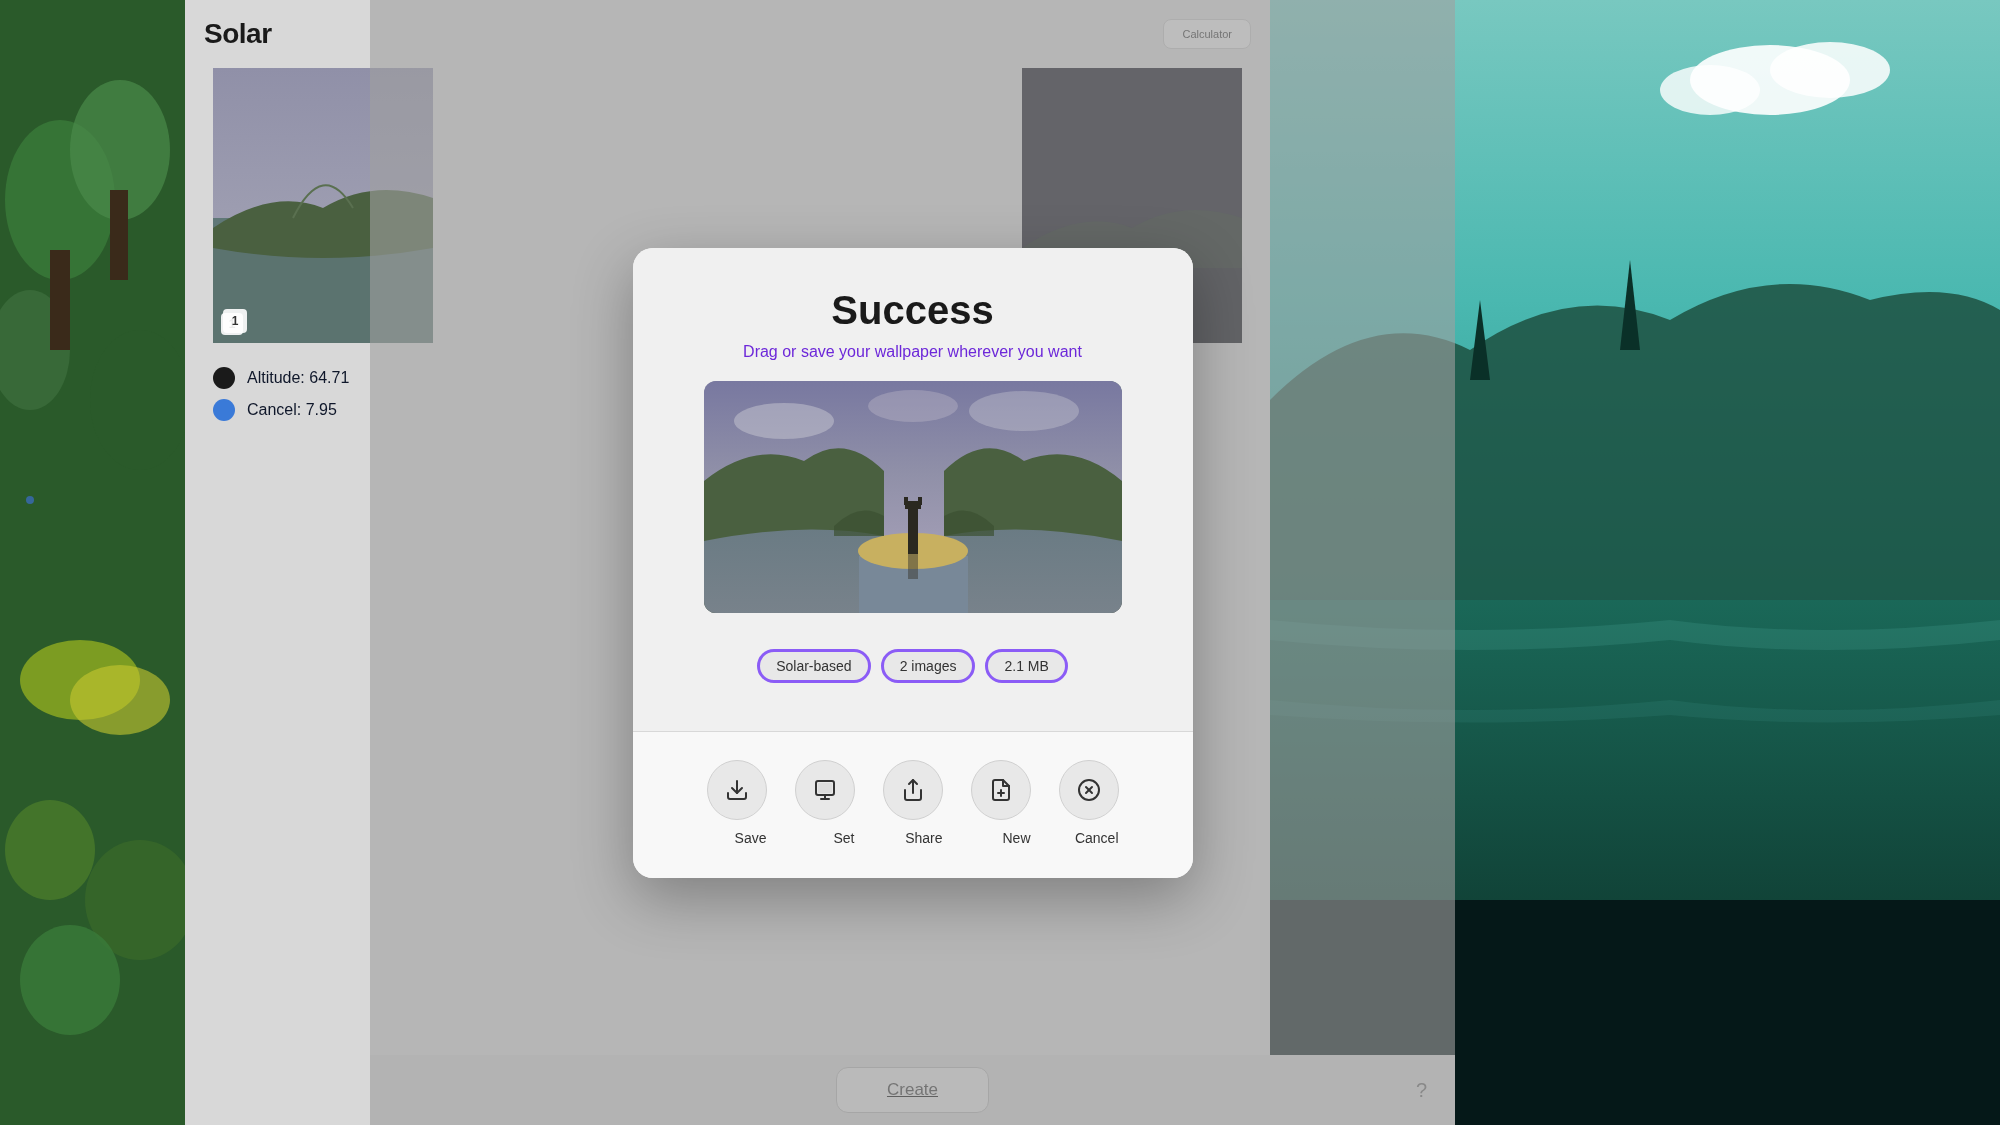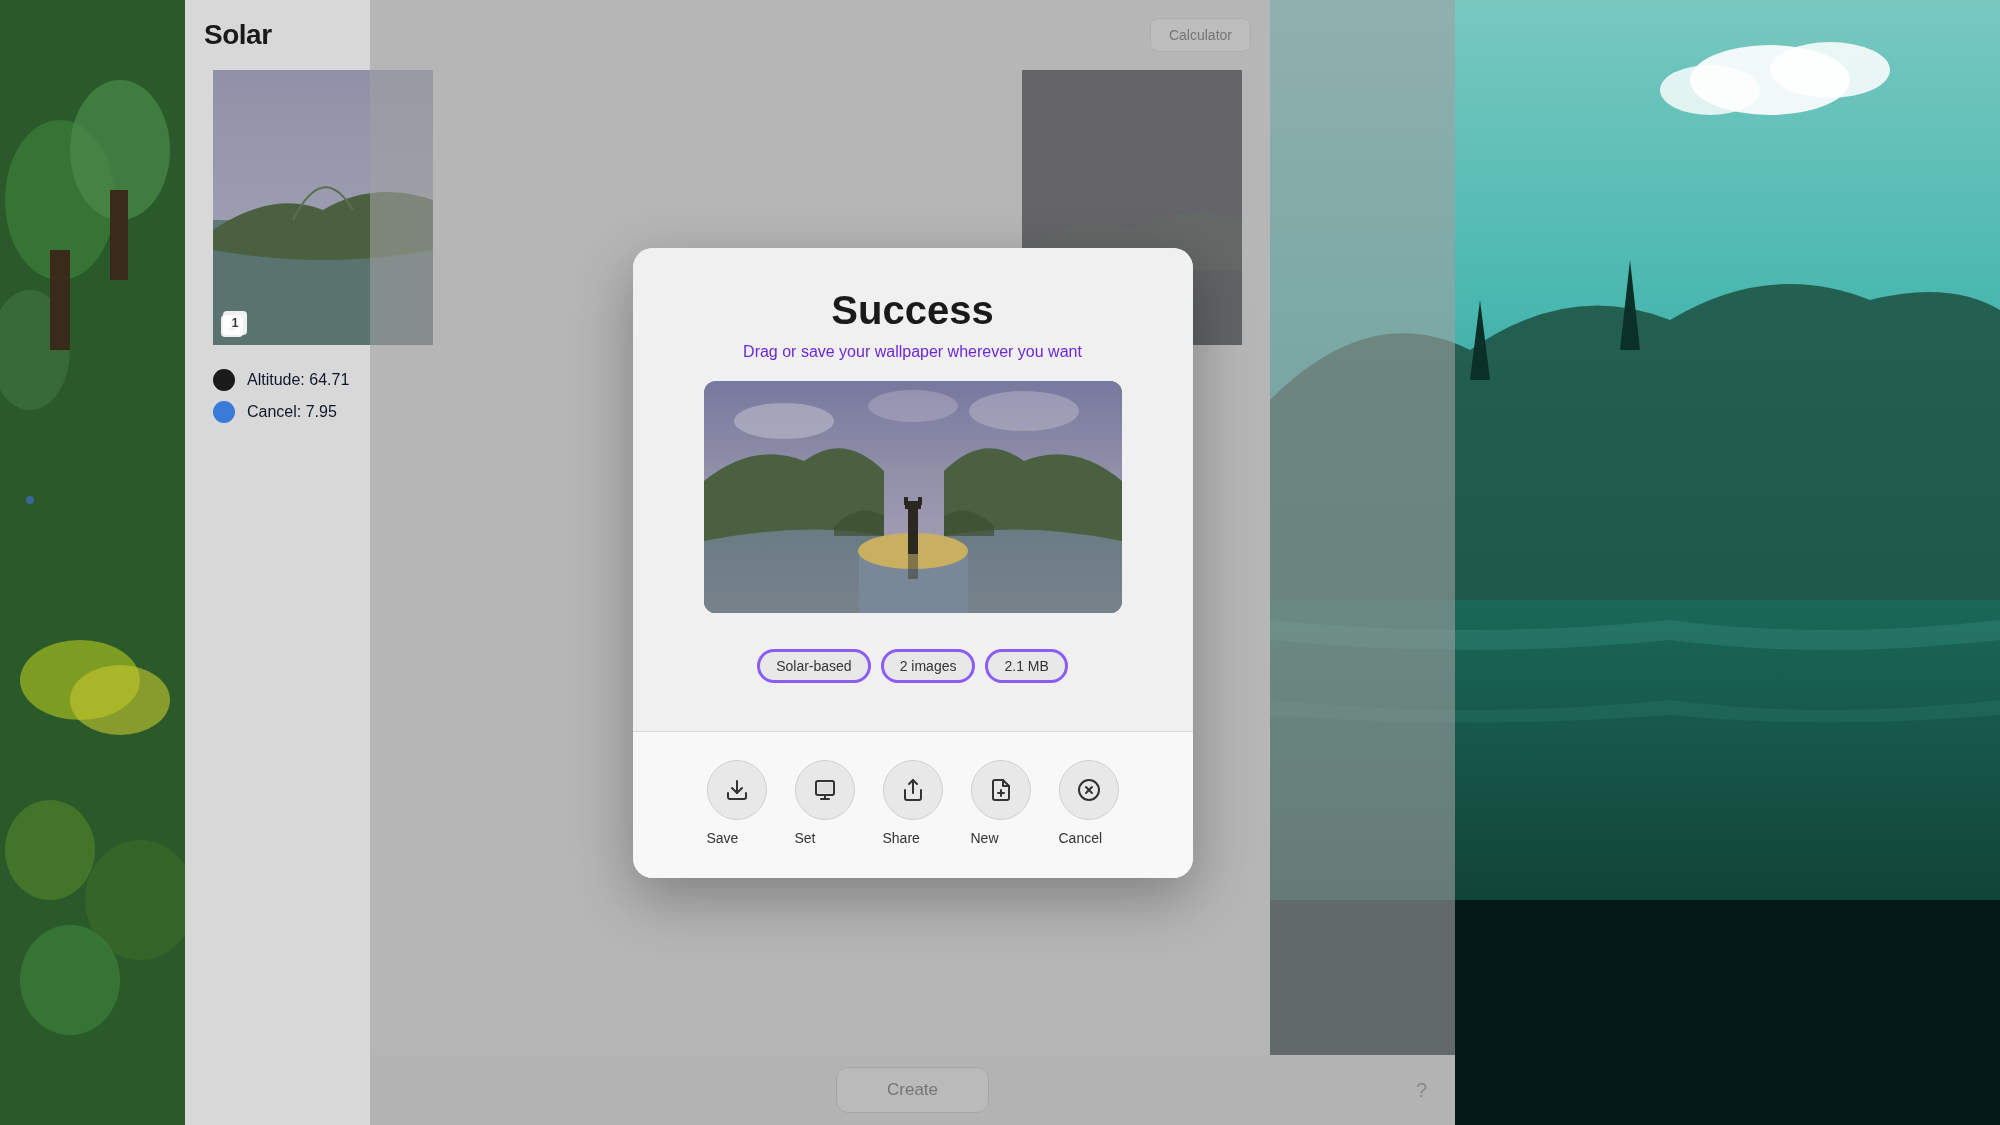--- a/index.html
+++ b/index.html
@@ -45,21 +45,21 @@
       font-weight: 700;
       color: #1a1a1a;
       letter-spacing: -0.5px;
     }
 
     .calculator-btn {
       background: #e8e8e8;
       border: 1px solid #c0c0c0;
       border-radius: 8px;
       padding: 8px 18px;
-      font-size: 14px;
+      font-size: 11px;
       color: #333;
       cursor: pointer;
     }
 
     
     .main-content {
       padding: 0 28px;
       position: relative;
     }
 
@@ -149,20 +149,21 @@
       position: absolute;
       bottom: 0;
       left: 185px;
       width: 1085px;
       height: 70px;
       background: #d0d0d0;
       display: flex;
       align-items: center;
       justify-content: center;
       z-index: 2;
+      text-decoration: underline;
     }
 
     .create-btn {
       background: #e0e0e0;
       border: 1px solid #b0b0b0;
       border-radius: 12px;
       padding: 12px 50px;
       font-size: 17px;
       color: #333;
       cursor: pointer;
@@ -263,21 +264,21 @@
 
     .actions-row {
       display: flex;
       justify-content: center;
       gap: 28px;
     }
 
     .action-btn {
       display: flex;
       flex-direction: column;
-      align-items: flex-start;
+      align-items: flex-end;
       gap: 10px;
       cursor: pointer;
       background: none;
       border: none;
     }
 
     .action-icon {
       width: 60px;
       height: 60px;
       border-radius: 50%;

